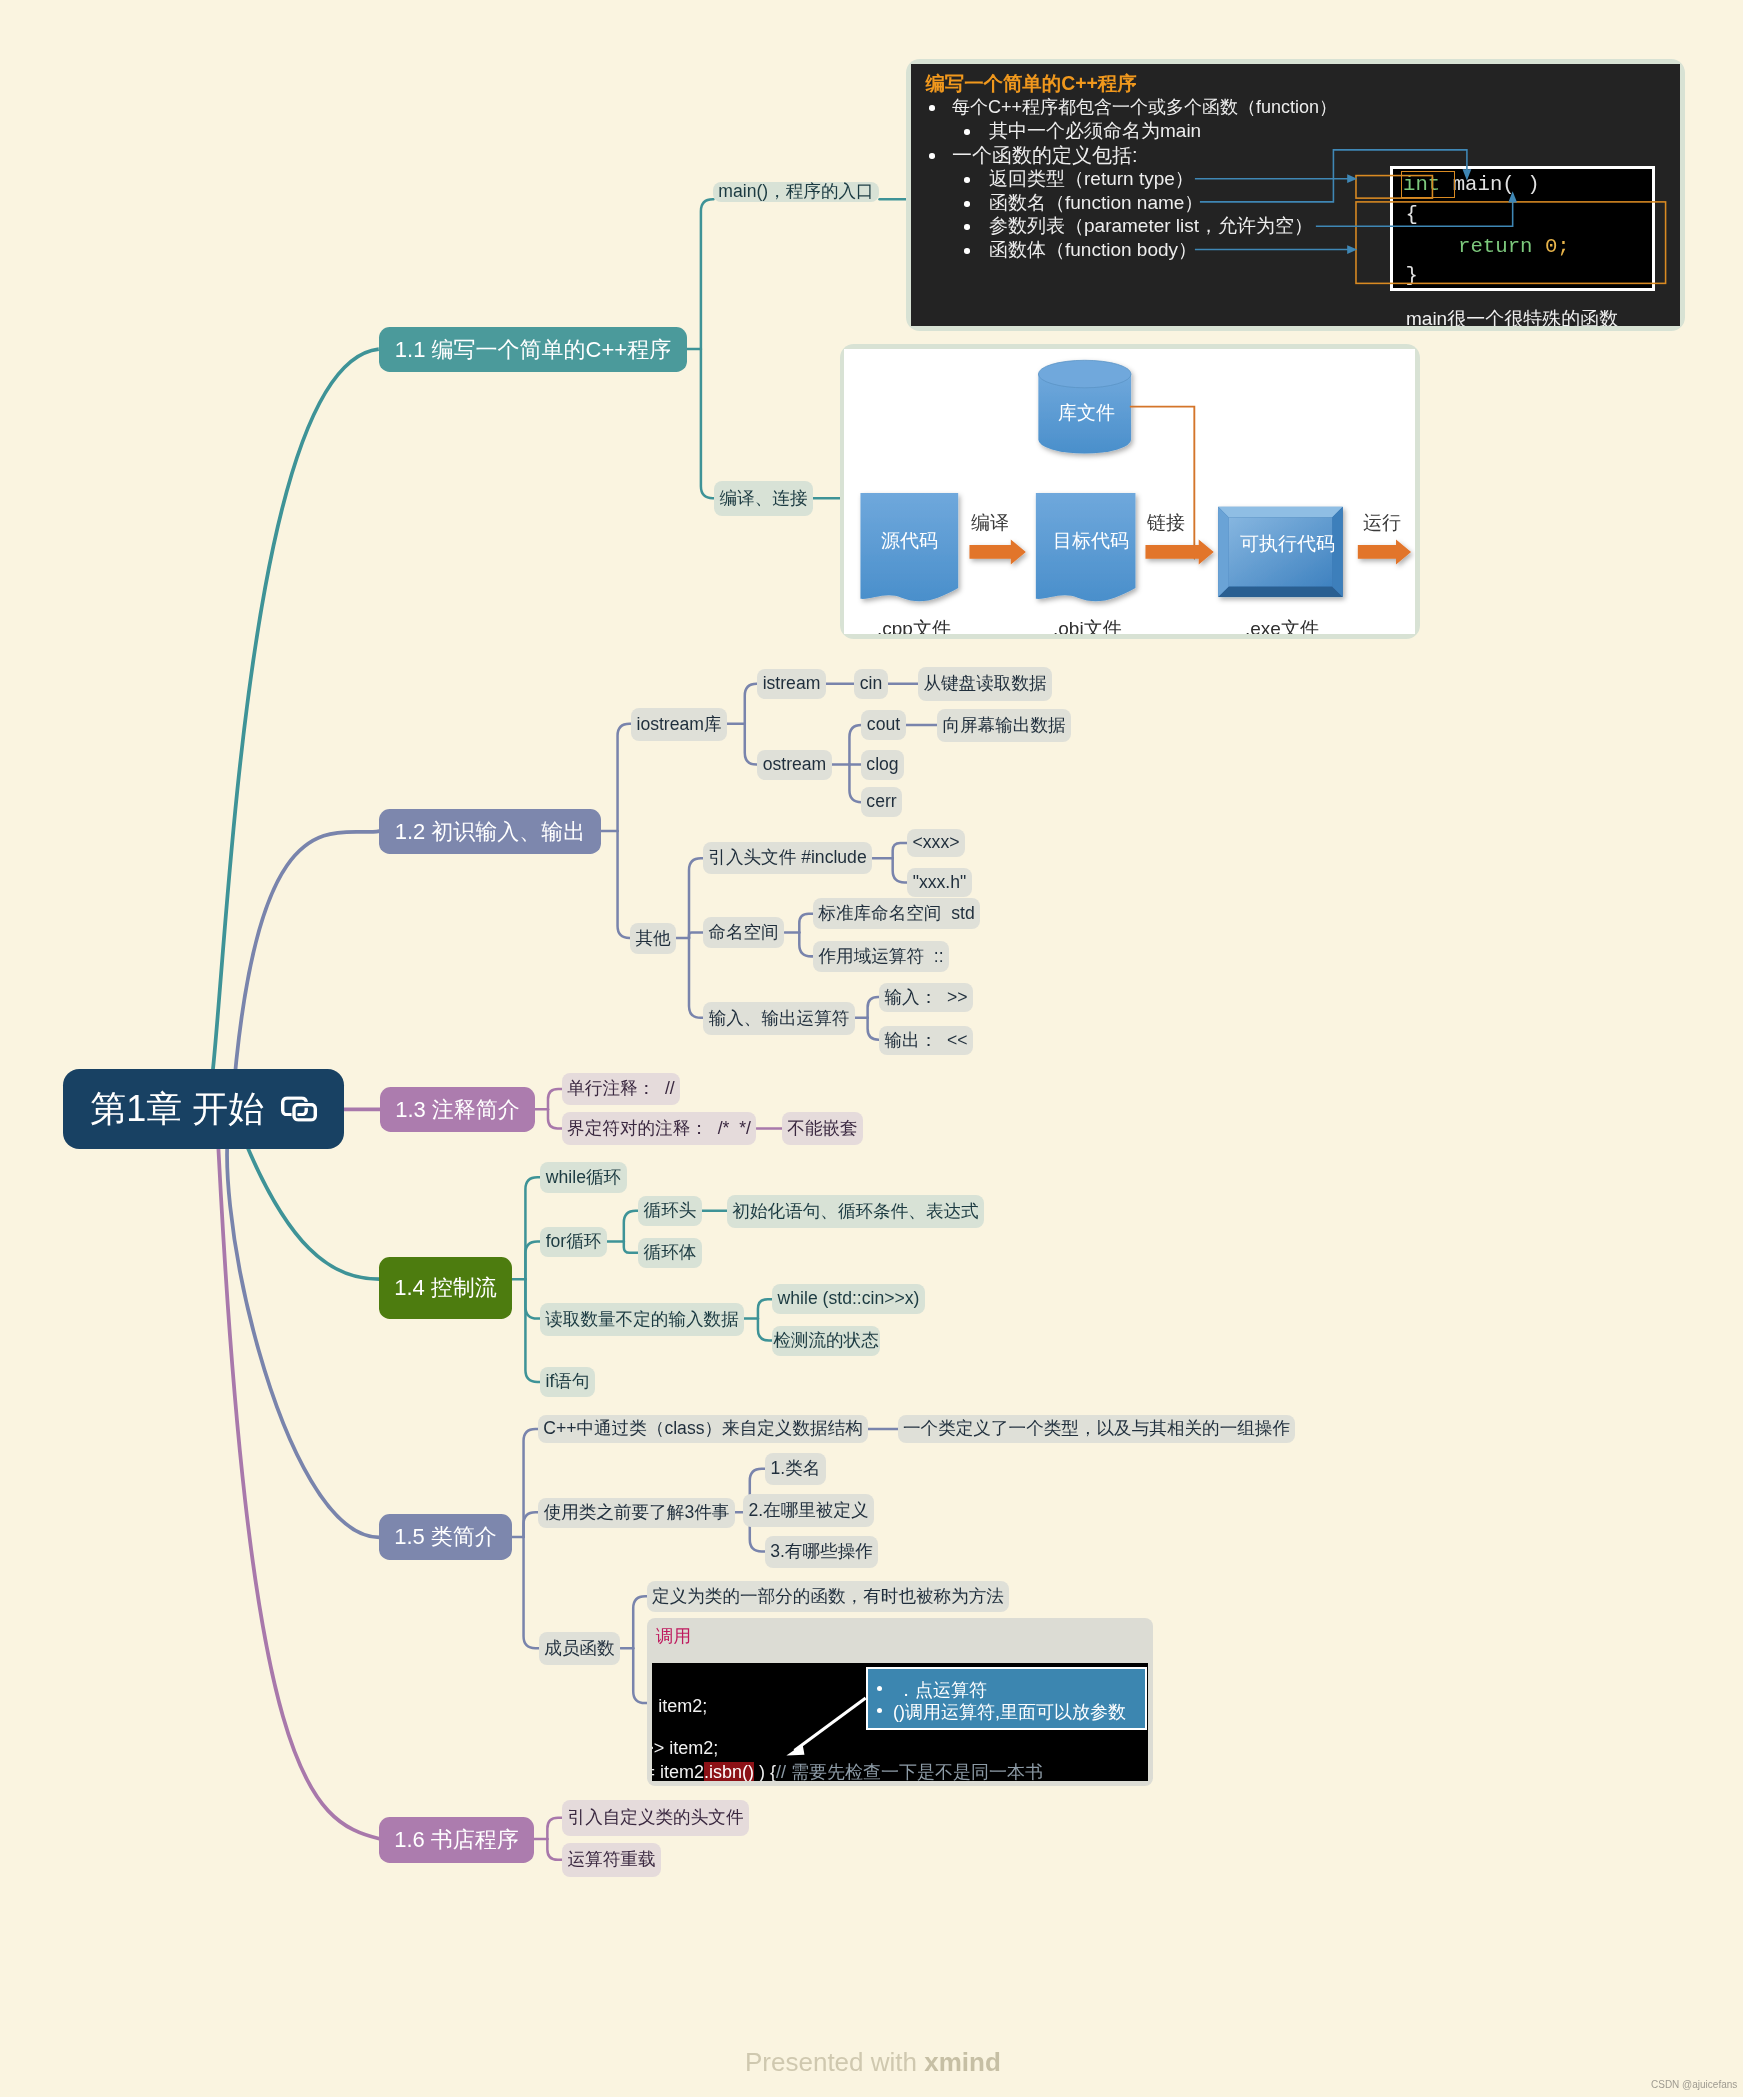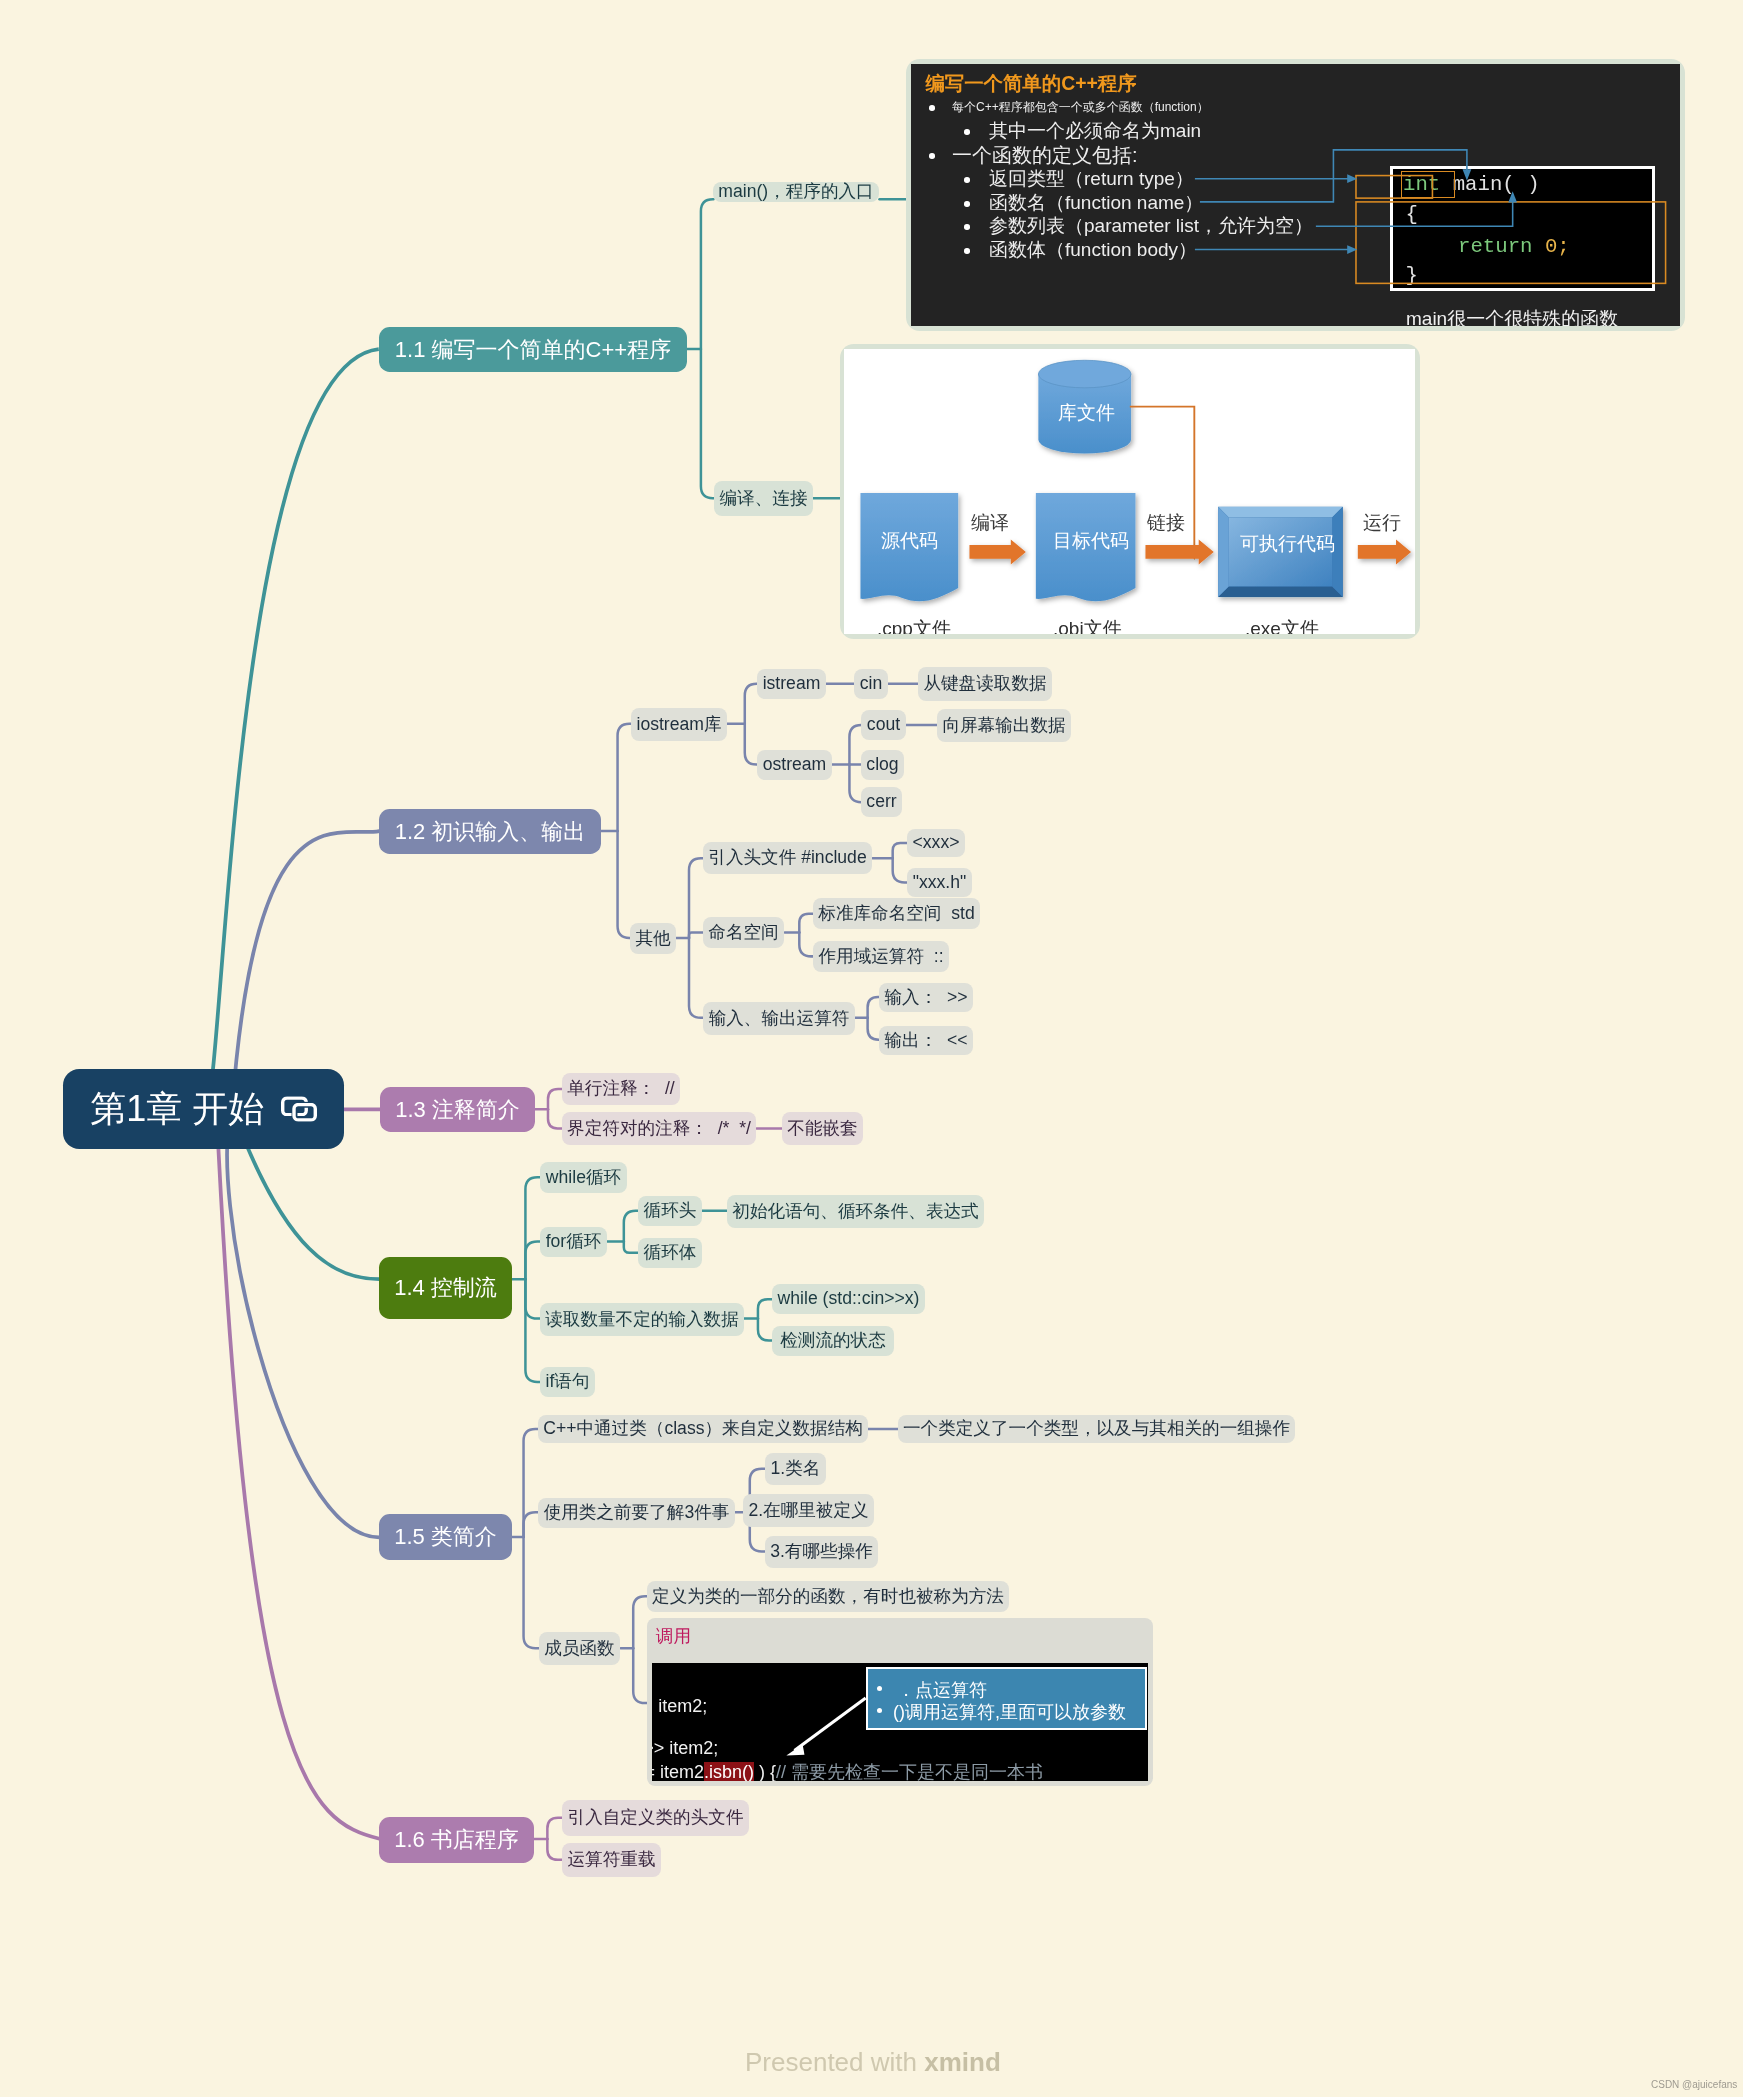--- a/index.html
+++ b/index.html
@@ -261,21 +261,21 @@
     </div>
 <div class="node leaf lf-a" style="left:540px;top:1367px;width:55px;height:30px">
       <span>if语句</span>
     </div>
 <div class="node leaf lf-a" style="left:540px;top:1303px;width:204px;height:33px">
       <span>读取数量不定的输入数据</span>
     </div>
 <div class="node leaf lf-a" style="left:772px;top:1284px;width:153px;height:30px">
       <span>while (std::cin&gt;&gt;x)</span>
     </div>
-<div class="node leaf lf-a" style="left:772px;top:1326px;width:122px;height:30px">
+<div class="node leaf lf-a" style="left:772px;top:1326px;width:108px;height:30px">
       <span>检测流的状态</span>
     </div>
 <div class="node leaf lf-a" style="left:540px;top:1162px;width:87px;height:31px">
       <span>while循环</span>
     </div>
 <div class="node leaf lf-b" style="left:765px;top:1453px;width:61px;height:32px">
       <span>1.类名</span>
     </div>
 <div class="node leaf lf-b" style="left:743px;top:1494px;width:131px;height:33px">
       <span>2.在哪里被定义</span>
@@ -302,21 +302,21 @@
       <span>引入自定义类的头文件</span>
     </div>
 <div class="node leaf lf-c" style="left:562px;top:1843px;width:99px;height:34px">
       <span>运算符重载</span>
     </div>
 <div class="card-frame" style="left:906px;top:59px;width:779px;height:272px"></div>
 <div class="imgcard" id="slide1" style="left:911px;top:64px;width:769px;height:262px">
   <div class="s1-title">编写一个简单的C++程序</div>
   <div class="s1-row" style="top:31px;left:0;right:0">
         <i class="dot" style="left:18px"></i>
-        <span style="left:41px;font-size:12px">每个C++程序都包含一个或多个函数（function）</span>
+        <span style="left:41px;font-size:18px">每个C++程序都包含一个或多个函数（function）</span>
       </div>
   <div class="s1-row" style="top:55px;left:0;right:0">
         <i class="dot" style="left:53px"></i>
         <span style="left:78px;font-size:19px">其中一个必须命名为main</span>
       </div>
   <div class="s1-row" style="top:79px;left:0;right:0">
         <i class="dot" style="left:18px"></i>
         <span style="left:41px;font-size:20px">一个函数的定义包括:</span>
       </div>
   <div class="s1-row" style="top:103px;left:0;right:0">

